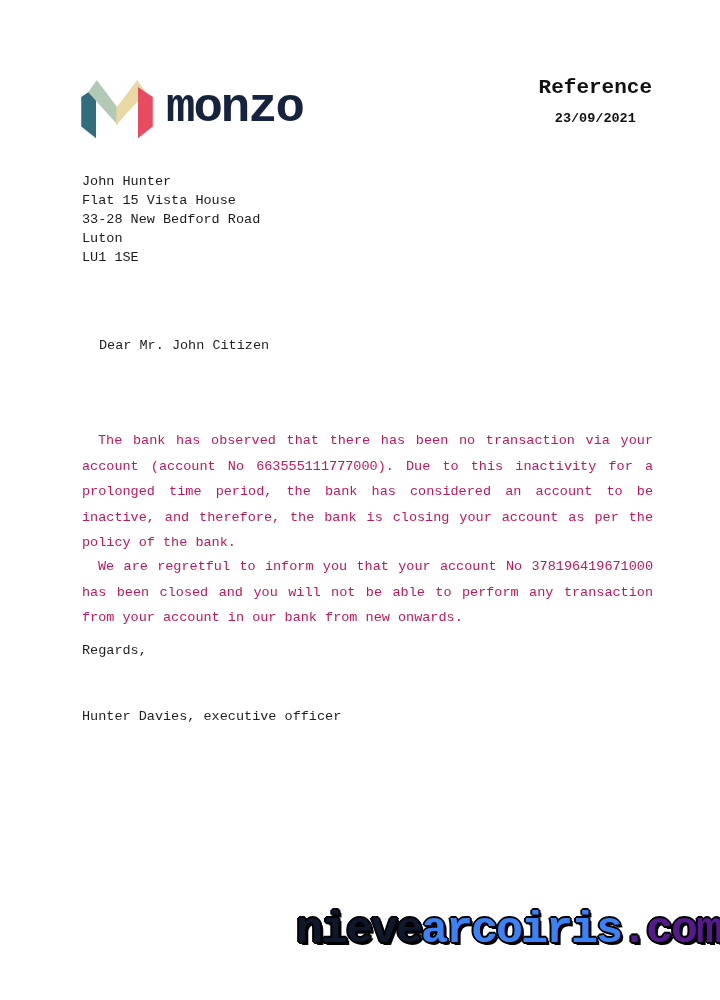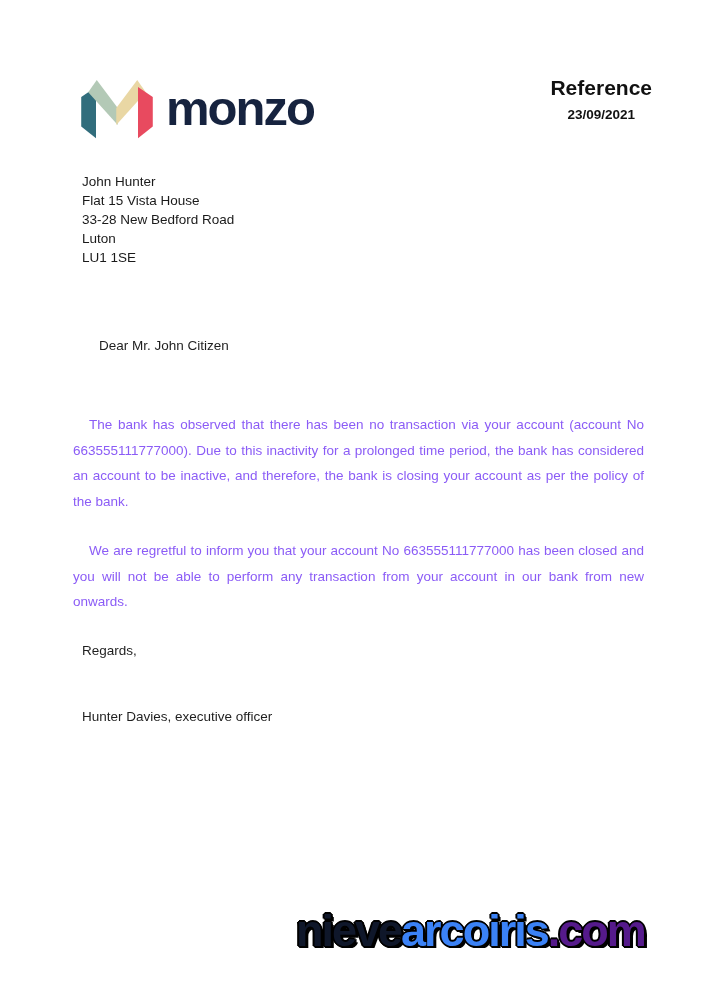--- a/index.html
+++ b/index.html
@@ -6,21 +6,21 @@
     margin: 0;
     padding: 0;
     background: #ffffff;
   }
   .page {
     position: relative;
     width: 720px;
     height: 948px;
     background: #ffffff;
     overflow: hidden;
-    font-family: Liberation Sans, sans-serif;
+    font-family: Liberation Mono, monospace;
     color: #1f1f1f;
   }
 
   
   .logo-row {
     position: absolute;
     top: 76px;
     left: 78px;
     display: flex;
     align-items: center;
@@ -45,21 +45,21 @@
     right: 68px;
     text-align: center;
     color: #111111;
   }
   .ref-label {
     font-size: 21px;
     font-weight: 700;
     letter-spacing: 0px;
   }
   .ref-date {
-    margin-top: 7px;
+    margin-top: 12px;
     font-size: 13.5px;
     font-weight: 700;
   }
 
   
   .address {
     position: absolute;
     top: 172px;
     left: 82px;
     font-size: 13.5px;
@@ -67,27 +67,28 @@
     color: #1a1a1a;
   }
   .salutation {
     position: absolute;
     top: 338px;
     left: 99px;
     font-size: 13.5px;
   }
   .para {
     position: absolute;
-    left: 73px;
+    left: 82px;
     width: 571px;
     font-size: 13.5px;
     line-height: 25.5px;
     text-align: justify;
     text-indent: 16px;
-    color: #8b5cf6;
+    color: #be185d;
+    margin-top: 16px;
   }
   .para-1 { top: 412px; }
   .para-2 { top: 538px; }
   .closing {
     position: absolute;
     top: 643px;
     left: 82px;
     font-size: 13.5px;
   }
   .signature {
@@ -148,21 +149,21 @@
     <div>John Hunter</div>
     <div>Flat 15 Vista House</div>
     <div>33-28 New Bedford Road</div>
     <div>Luton</div>
     <div>LU1 1SE</div>
   </div>
 
   <div class="salutation">Dear Mr. John Citizen</div>
 
   <div class="para para-1">The bank has observed that there has been no transaction via your account (account No 663555111777000). Due to this inactivity for a prolonged time period, the bank has considered an account to be inactive, and therefore, the bank is closing your account as per the policy of the bank.</div>
-  <div class="para para-2">We are regretful to inform you that your account No 663555111777000 has been closed and you will not be able to perform any transaction from your account in our bank from new onwards.</div>
+  <div class="para para-2">We are regretful to inform you that your account No 378196419671000 has been closed and you will not be able to perform any transaction from your account in our bank from new onwards.</div>
 
   <div class="closing">Regards,</div>
   <div class="signature">Hunter Davies, executive officer</div>
 
   <div class="watermark">
     <span class="wm-yellow">nieve</span><span class="wm-orange">arcoiris</span><span class="wm-purple">.com</span>
   </div>
   <div class="page-num">Page 1 of 1</div>
 
 </div>

